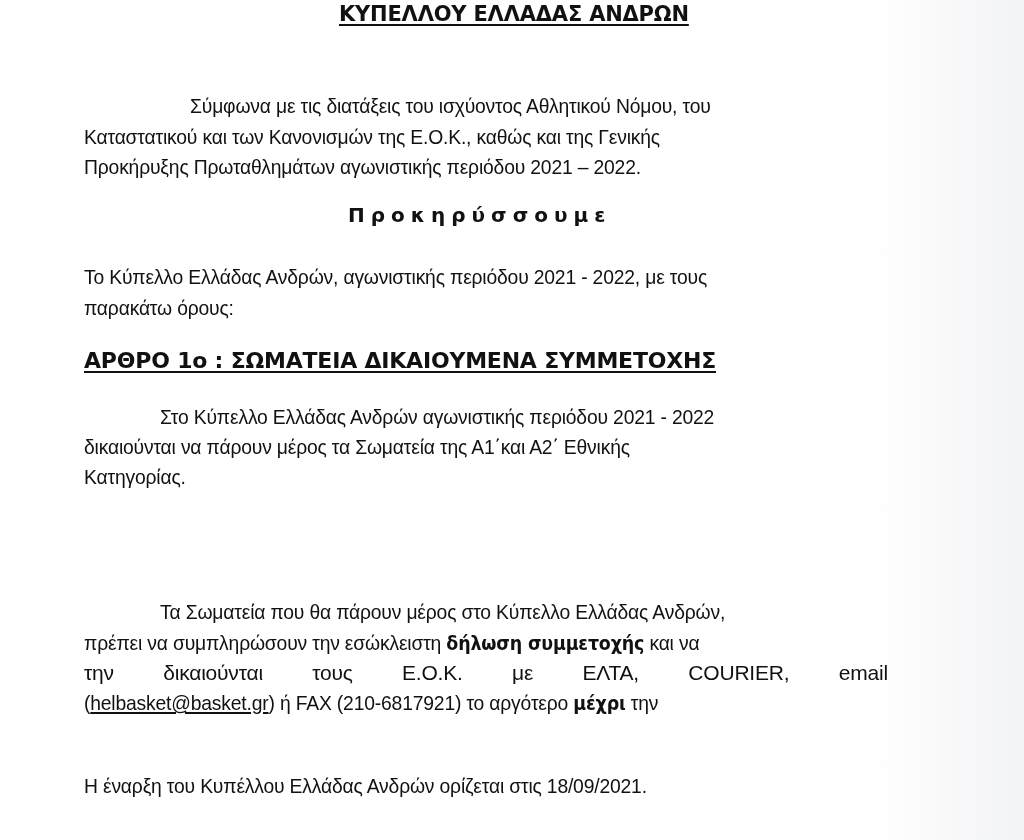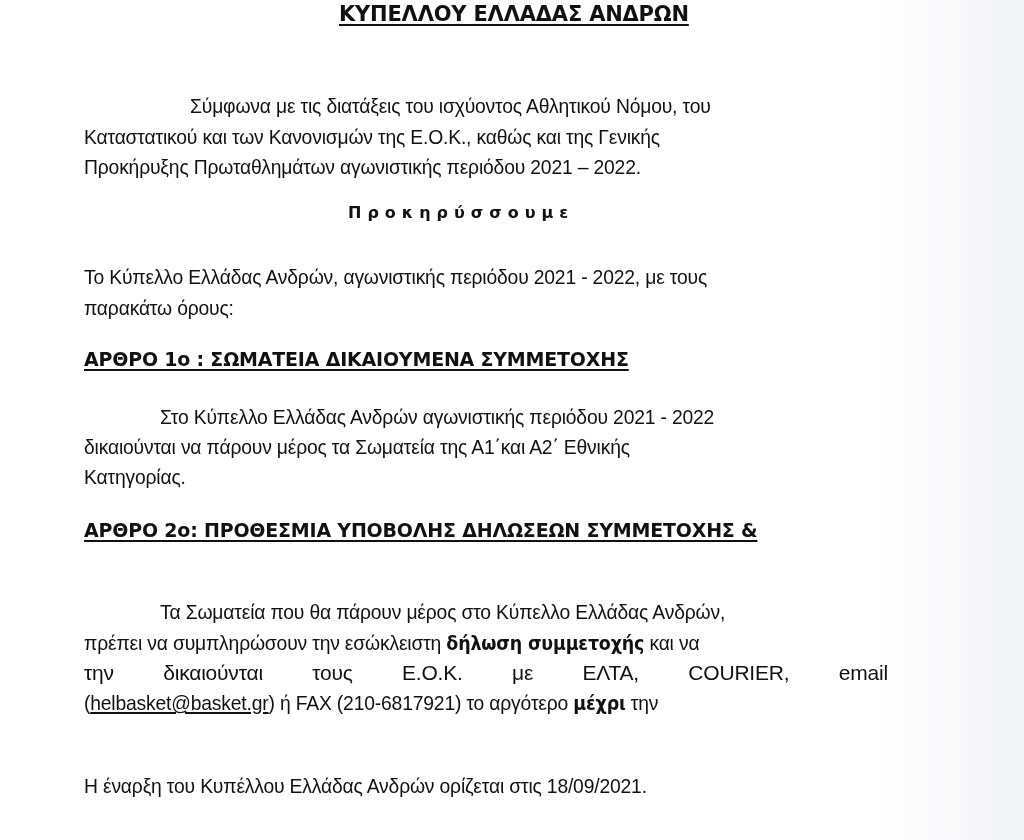--- a/index.html
+++ b/index.html
@@ -7,22 +7,22 @@
     width: 1024px; height: 840px; overflow: hidden;
     background: #ffffff;
     background-image: linear-gradient(90deg, #ffffff 0%, #ffffff 85%, #f2f3f5 100%);
     color: #111;
     font-family: "Liberation Sans", "DejaVu Sans", sans-serif;
     position: relative;
   }
   .page { position: absolute; left: 0; top: 0; width: 1024px; height: 840px; }
   .line { position: absolute; white-space: nowrap; font-size: 21px; letter-spacing: -0.2px; transform-origin: left top; }
   .title { font-family: "DejaVu Sans", sans-serif; font-weight: bold; font-size: 21px; text-decoration: underline; text-decoration-thickness: 2px; text-underline-offset: 3px; }
-  .heading { font-family: "DejaVu Sans", sans-serif; font-weight: bold; font-size: 19px; text-decoration: underline; text-decoration-thickness: 2px; text-underline-offset: 3px; }
-  .spaced { font-family: "DejaVu Sans", sans-serif; font-weight: bold; font-size: 16px; letter-spacing: 6px; }
+  .heading { font-family: "DejaVu Sans", sans-serif; font-weight: bold; font-size: 22px; text-decoration: underline; text-decoration-thickness: 2px; text-underline-offset: 3px; }
+  .spaced { font-family: "DejaVu Sans", sans-serif; font-weight: bold; font-size: 20px; letter-spacing: 6px; }
   .narrow { transform: scaleX(0.92); }
   b { font-family: "DejaVu Sans", sans-serif; font-weight: bold; font-size: 19px; }
   .link { text-decoration: underline; color: #111; }
   .just { display: flex; justify-content: space-between; }
 </style>
 </head>
 <body>
 
 <div class="page">
 
@@ -36,21 +36,20 @@
 
   <div class="line narrow" style="left:84px; top:265px;">Το Κύπελλο Ελλάδας Ανδρών,  αγωνιστικής περιόδου 2021 - 2022, με τους</div>
   <div class="line narrow" style="left:84px; top:296px;">παρακάτω  όρους:</div>
 
   <div class="line heading" style="left:84px; top:348px;">ΑΡΘΡΟ  1ο : ΣΩΜΑΤΕΙΑ  ΔΙΚΑΙΟΥΜΕΝΑ  ΣΥΜΜΕΤΟΧΗΣ</div>
 
   <div class="line narrow" style="left:160px; top:405px;">Στο Κύπελλο Ελλάδας Ανδρών αγωνιστικής περιόδου 2021 - 2022</div>
   <div class="line narrow" style="left:84px; top:435px;">δικαιούνται   να  πάρουν  μέρος  τα   Σωματεία  της  Α1΄και  Α2΄ Εθνικής</div>
   <div class="line narrow" style="left:84px; top:465px;">Κατηγορίας.</div>
 
-  <div class="line heading" style="left:84px; top:519px;">ΑΡΘΡΟ 2ο: ΠΡΟΘΕΣΜΙΑ ΥΠΟΒΟΛΗΣ ΔΗΛΩΣΕΩΝ ΣΥΜΜΕΤΟΧΗΣ   &amp;</div>
 
   <div class="line narrow" style="left:160px; top:600px;">Τα Σωματεία που θα πάρουν μέρος στο Κύπελλο Ελλάδας Ανδρών,</div>
 
   <div class="line narrow" style="left:84px; top:631px;">
     <span>πρέπει  να  συμπληρώσουν  την  εσώκλειστη </span><b>δήλωση συμμετοχής</b><span> και  να</span>
   </div>
 
   <div class="line just" style="left:84px; top:661px; width:804px;">
     <span>την</span>
     <span>δικαιούνται</span>

